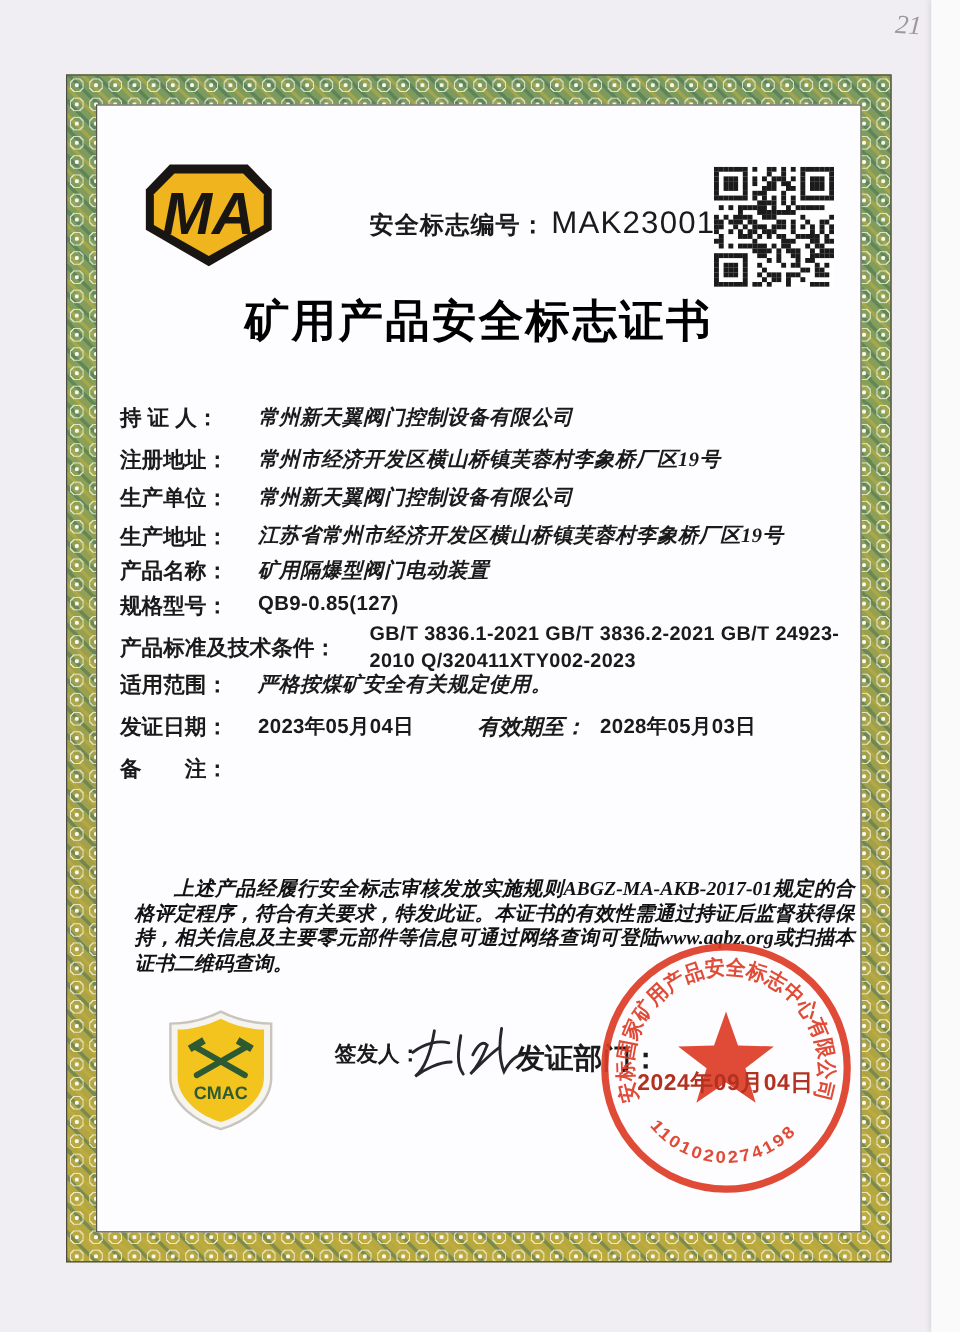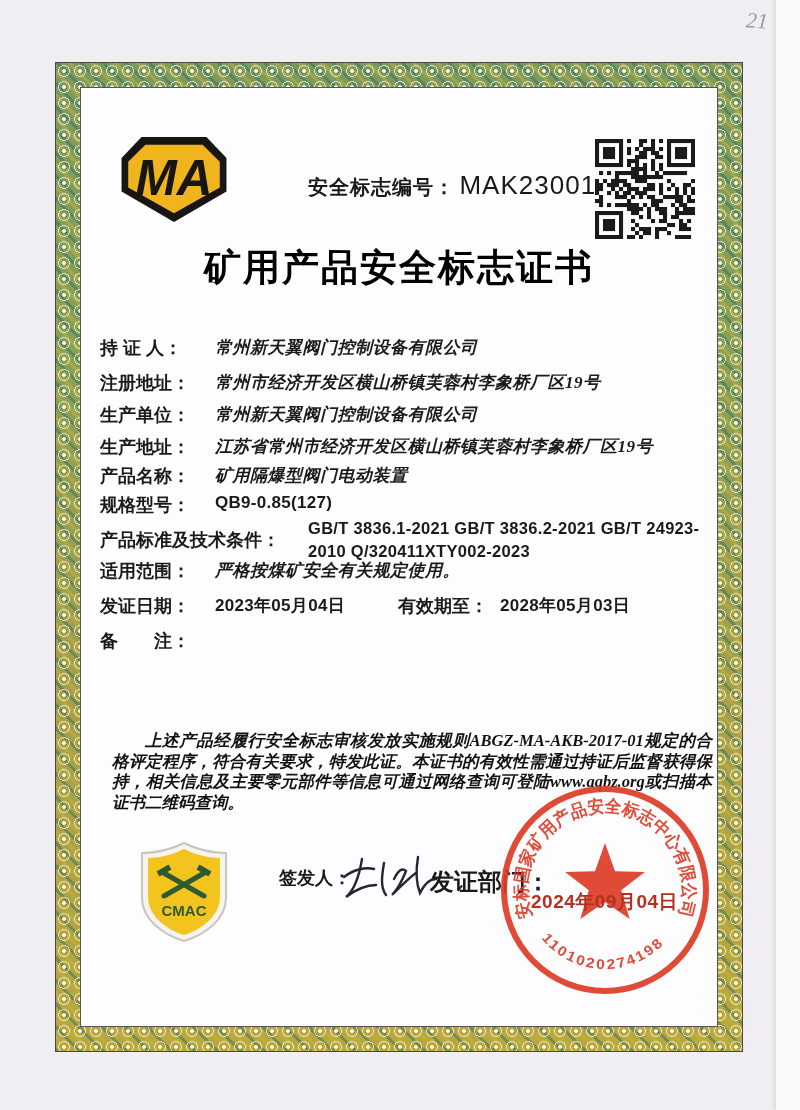--- a/index.html
+++ b/index.html
@@ -31,21 +31,21 @@
         font-size:37px;letter-spacing:2px;color:#000000;}
   
   .row{position:absolute;left:0;width:788px;height:26px;}
   .row .lab{position:absolute;left:100px;font-weight:bold;font-size:18px;white-space:pre;}
   .row .val{position:absolute;left:215px;font-size:17px;font-weight:bold;white-space:nowrap;}
   .val-kai{font-family:"Liberation Serif","DejaVu Serif",serif;font-style:italic;letter-spacing:.5px;}
   .val-num{font-family:"Liberation Sans","DejaVu Sans",sans-serif;letter-spacing:.3px;}
   .r1{top:336px}.r2{top:371px}.r3{top:403px}.r4{top:435px}.r5{top:464px}.r6{top:493px}
   .r7{top:528px}.r8{top:559px}.r9{top:594px}.r10{top:629px}
   .r7 .val{top:-11px;left:308px;width:410px;white-space:normal;line-height:23px;font-size:16.5px;}
-  .valid-lab{position:absolute;left:398px;font-weight:bold;font-size:18px;}
+  .valid-lab{position:absolute;left:398px;font-weight:bold;font-size:18px;font-style:italic;}
   .valid-val{position:absolute;left:500px;font-size:17px;font-weight:bold;}
   
   .para{position:absolute;left:112px;top:731px;width:600px;
         font-family:"Liberation Serif","DejaVu Serif",serif;font-style:italic;font-weight:bold;
         font-size:16.5px;line-height:20.5px;text-align:justify;text-indent:2em;color:#121212;}
   
   .cmac{position:absolute;left:138px;top:840px;width:92px;height:104px;}
   .signer-lab{position:absolute;left:279px;top:866px;font-weight:bold;font-size:18px;}
   .sig{position:absolute;left:336px;top:843px;width:105px;height:68px;}
   .dept-lab{position:absolute;left:430px;top:866px;font-weight:bold;font-size:24px;}

